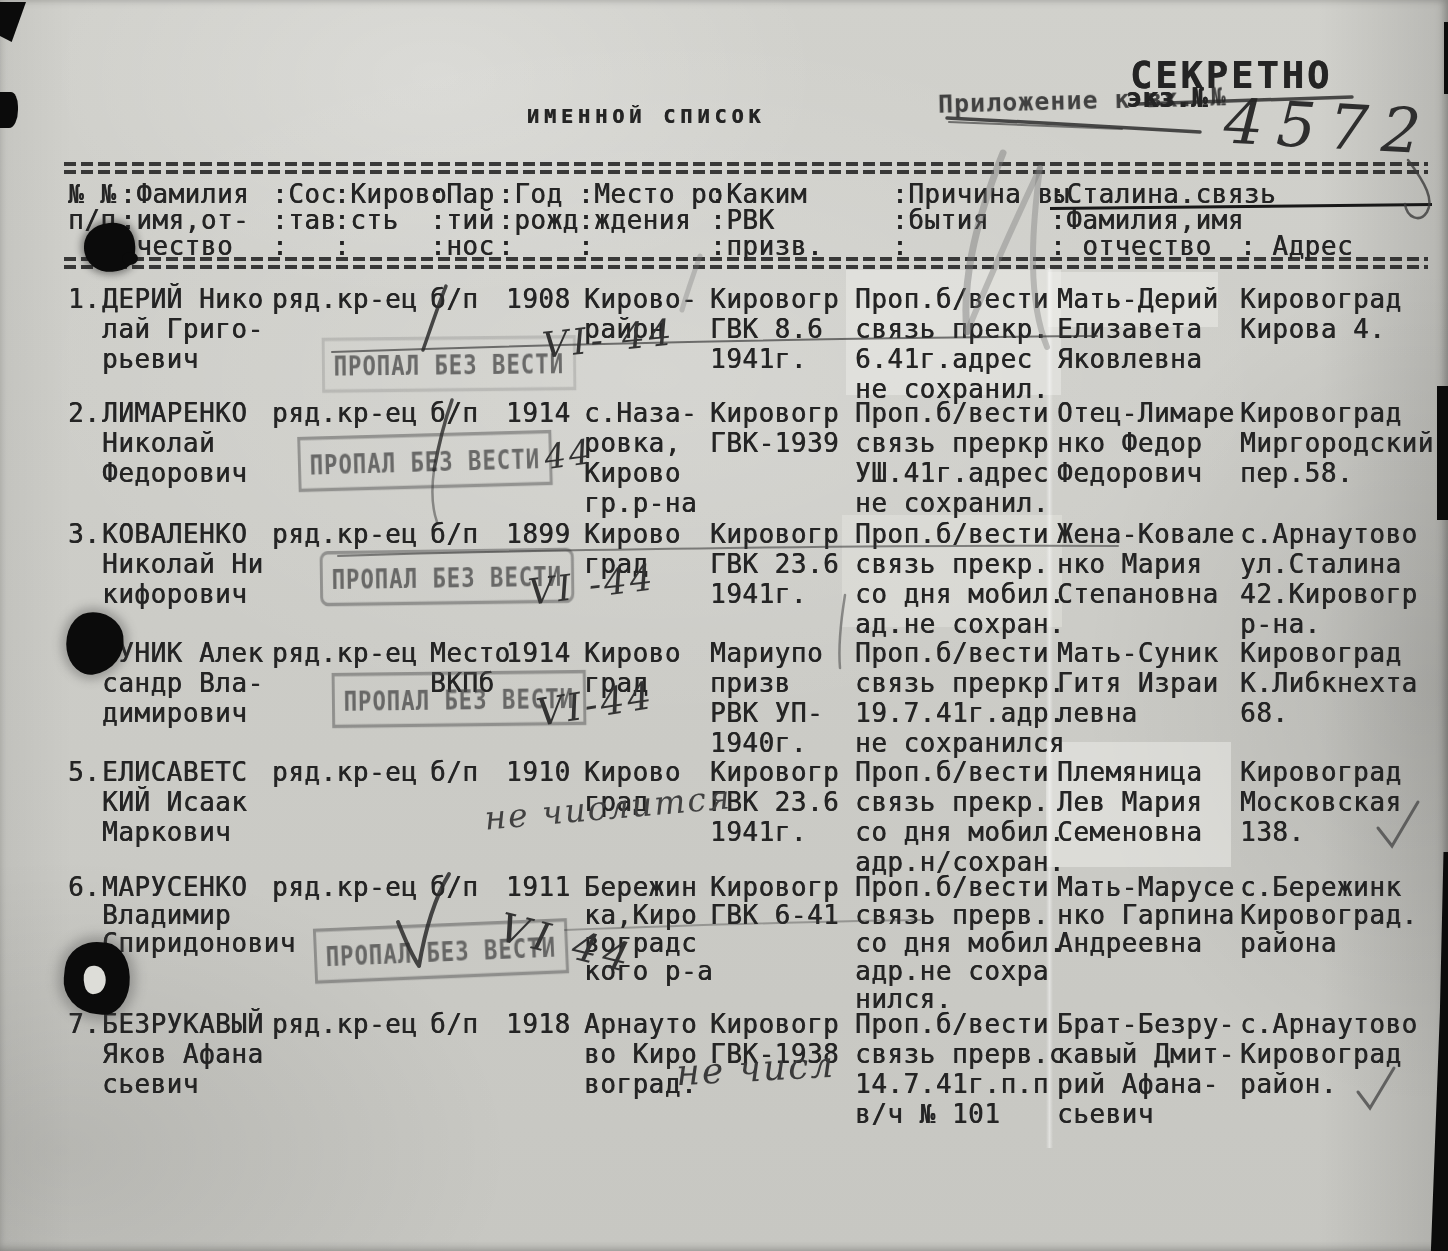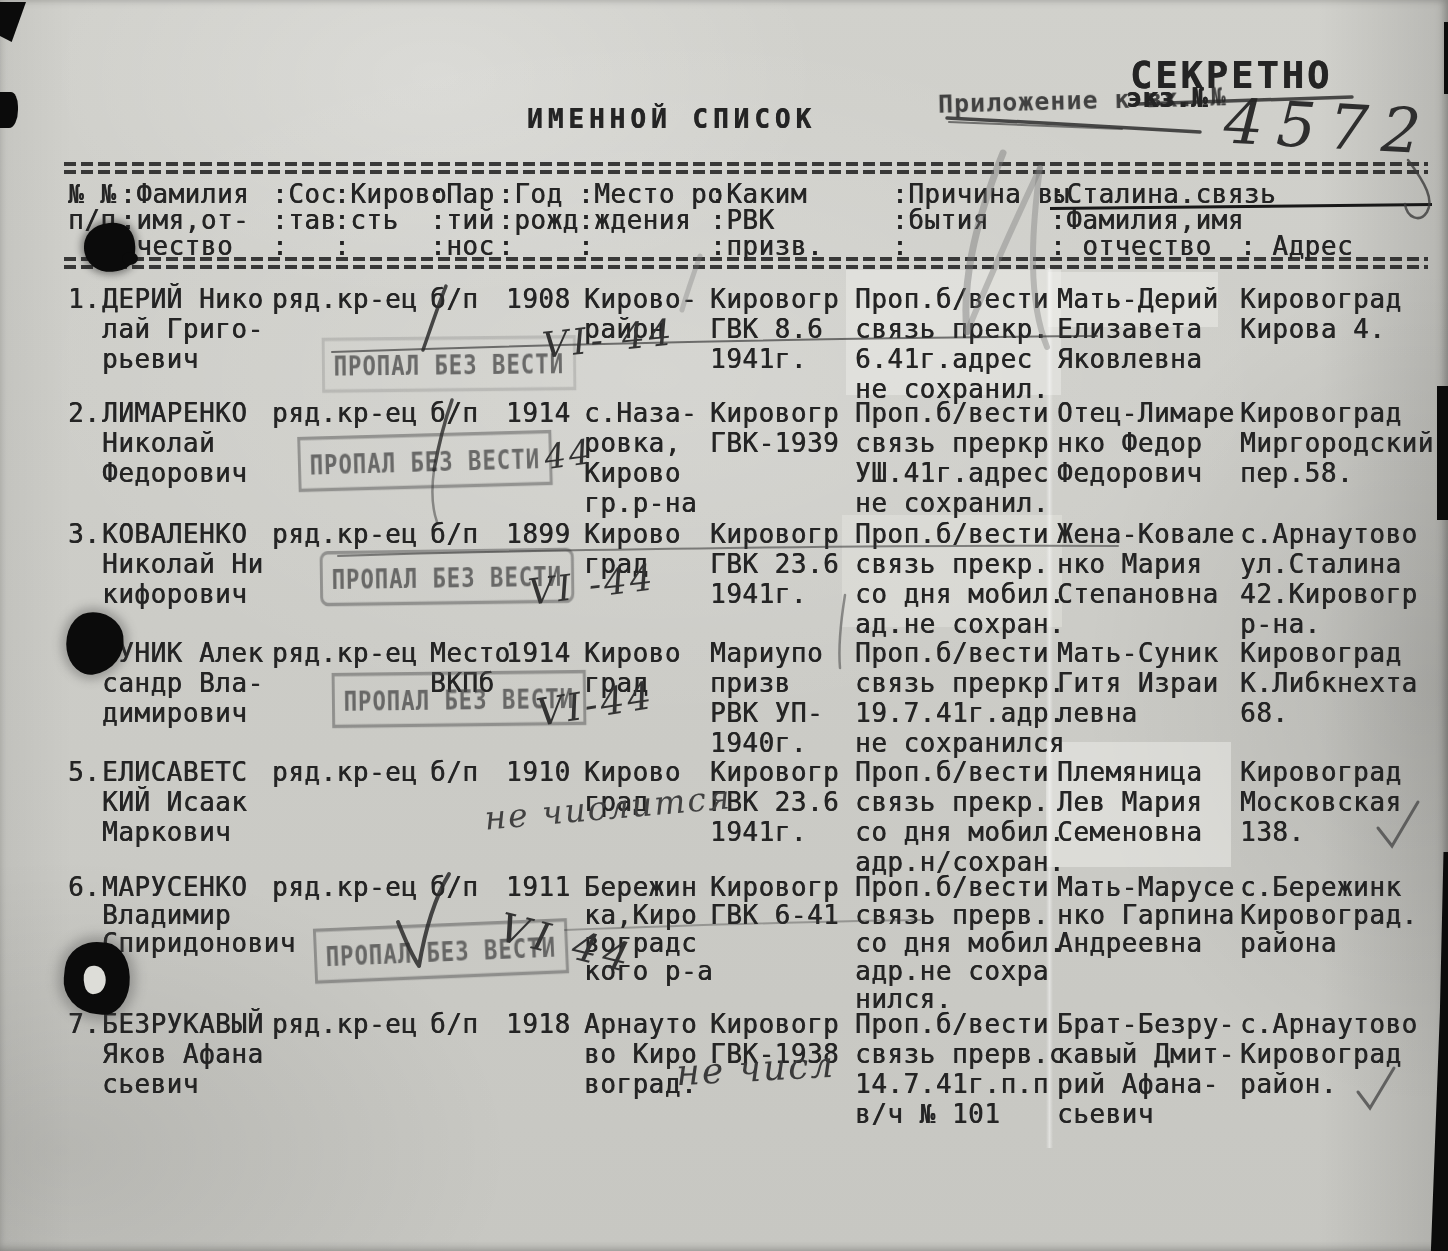--- a/index.html
+++ b/index.html
@@ -27,21 +27,21 @@
   .h0{left:0}.h1{left:52px}.h2{left:204px}.h2b{left:266px}.h3{left:362px}.h4{left:430px}
   .h5{left:510px}.h6{left:642px}.h7{left:824px}.h8{left:982px}.h9{left:1172px;top:52px}
   .rod-underline{position:absolute;left:1050px;top:205px;width:382px;height:3px;background:#181818;transform:rotate(-.6deg);}
   
   .row{position:absolute;left:68px;width:1372px;}
   .cell{position:absolute;top:0;white-space:pre;font-size:26px;line-height:30px;letter-spacing:.5px;}
   .r6 .cell{line-height:28px;}
   .c0{left:0}.c1{left:34px}.c2{left:204px}.c3{left:362px}.c4{left:438px}.c5{left:516px}
   .c6{left:642px}.c7{left:787px}.c8{left:989px}.c9{left:1172px}
   
-  .title{position:absolute;left:527px;top:104px;font-size:26px;font-weight:bold;letter-spacing:5px;}
+  .title{position:absolute;left:527px;top:104px;font-size:20px;font-weight:bold;letter-spacing:5px;}
   .secret{position:absolute;left:1130px;top:54px;font-size:37px;font-weight:bold;letter-spacing:3px;}
   .ekz{position:absolute;left:1126px;top:82px;font-size:27px;font-weight:bold;}
   .instamp{position:absolute;left:938px;top:86px;font-size:25px;font-weight:bold;letter-spacing:1px;
     color:rgba(45,45,45,.88);filter:blur(.7px);transform:rotate(-1.5deg);white-space:nowrap;}
   .regnum{position:absolute;left:1224px;top:90px;font-family:"DejaVu Serif",serif;font-style:italic;
     font-size:62px;letter-spacing:13px;color:#2e2e2e;transform:rotate(3deg);}
   
   .stamp{position:absolute;font-size:23px;font-weight:bold;letter-spacing:1px;white-space:nowrap;
     color:rgba(70,70,70,.75);border:3px solid rgba(84,84,84,.5);padding:9px 9px 7px;filter:blur(.4px);}
   .st1{left:318px;top:340px;border-color:rgba(95,95,95,.22);transform:rotate(-.6deg) scale(.97,1.15);}

